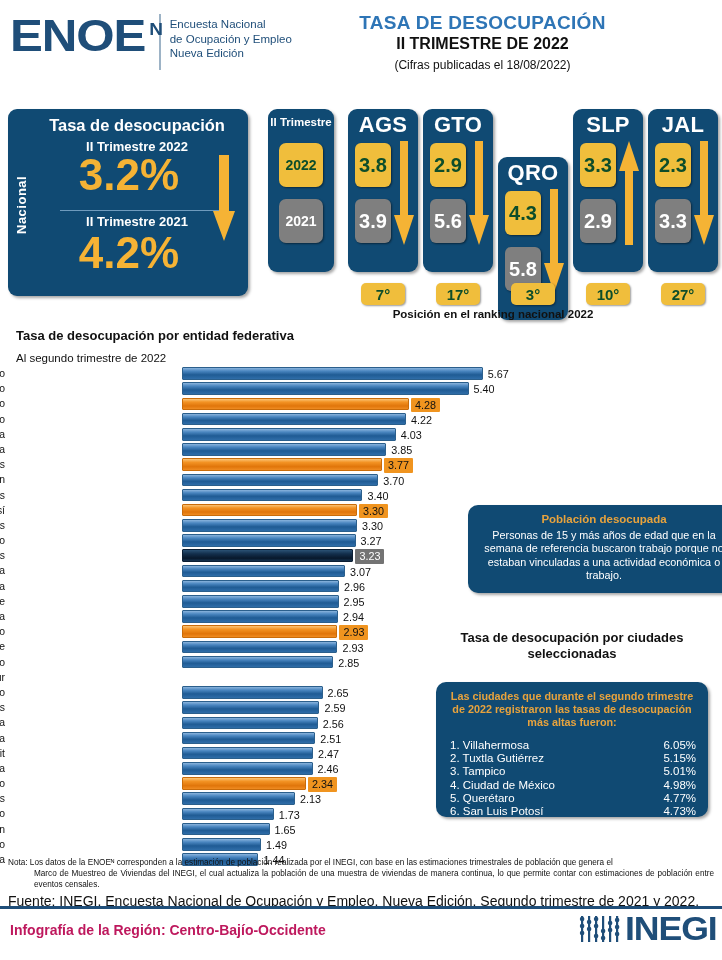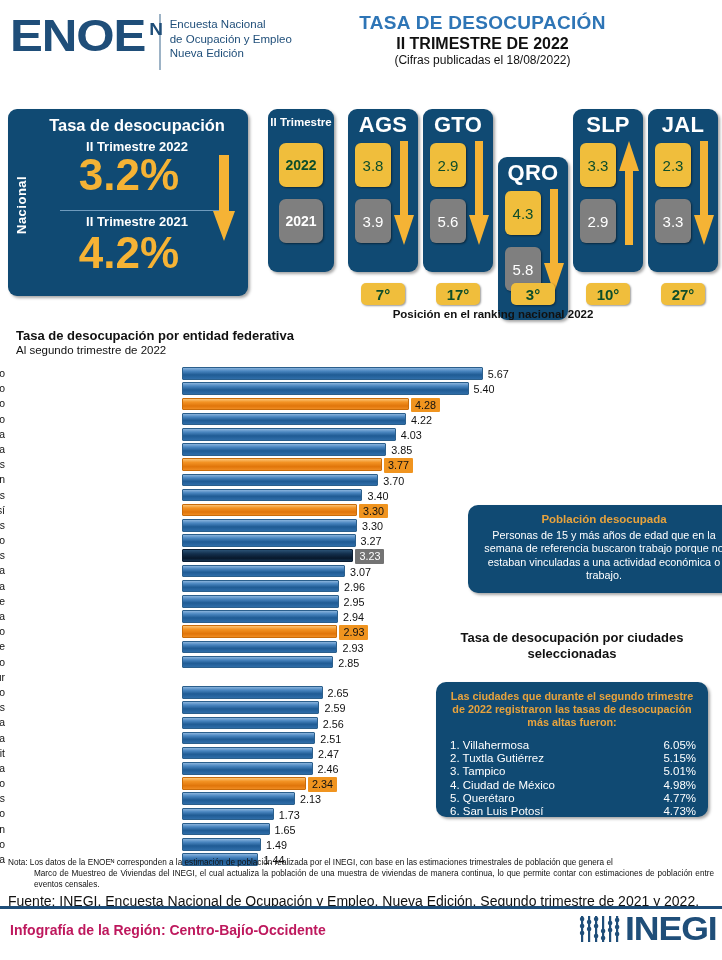--- a/index.html
+++ b/index.html
@@ -12,21 +12,21 @@
   #header{position:absolute;left:0;top:0;width:722px;height:100px;}
   #logo-block{position:absolute;left:10px;top:14px;display:flex;align-items:flex-start;}
   #enoe-word{position:relative;font-family:"Liberation Sans",sans-serif;font-weight:bold;
     font-size:44px;letter-spacing:-1px;color:#1F4E79;line-height:44px;transform:scaleX(1.12);transform-origin:left top;}
   #enoe-sup{position:absolute;right:-15px;top:-6px;font-size:17px;font-weight:bold;color:#1F4E79;}
   #logo-divider{width:2px;height:56px;background:#9db3c6;margin:0 9px 0 28px;}
   #enoe-sub{font-size:11.5px;line-height:14.7px;color:#1F4E79;padding-top:3px;white-space:pre-line;}
   #title-block{position:absolute;left:255px;top:12px;width:455px;text-align:center;}
   #title-main{font-size:19px;font-weight:bold;color:#2E75B6;letter-spacing:.3px;}
   #title-sub{font-size:16px;font-weight:bold;color:#111;margin-top:1px;}
-  #title-note{font-size:12px;color:#111;}
+  #title-note{font-size:12px;color:#111;margin-top:5px;}
 
   
   #panels{position:absolute;left:0;top:105px;width:722px;height:215px;}
   .panel{position:absolute;background:#104A73;border-radius:9px;box-shadow:2px 2px 3px rgba(0,0,0,.35);}
   #national-panel{left:8px;top:4px;width:240px;height:187px;}
   #nat-vertical{position:absolute;left:6px;top:36px;width:18px;height:120px;
     writing-mode:vertical-rl;transform:rotate(180deg);
     color:#fff;font-weight:bold;font-size:13px;text-align:center;letter-spacing:.5px;}
   #nat-title{position:absolute;left:26px;top:7px;width:206px;text-align:center;color:#fff;
     font-weight:bold;font-size:16.5px;}
@@ -47,35 +47,35 @@
   .legend-chip{position:absolute;left:11px;width:44px;height:44px;border-radius:7px;
     display:flex;align-items:center;justify-content:center;font-weight:bold;font-size:14px;
     box-shadow:1px 1px 2px rgba(0,0,0,.45);}
   #chip-2022{top:34px;background:#F0BE3C;color:#0d4d2a;}
   #chip-2021{top:90px;background:#7F7F7F;color:#fff;}
 
   .state-panel{top:4px;width:70px;height:163px;}
   .sp-name{position:absolute;left:0;top:3px;width:70px;text-align:center;color:#fff;
     font-weight:bold;font-size:22px;letter-spacing:.3px;}
   .sp-v22,.sp-v21{position:absolute;left:7px;width:36px;height:44px;border-radius:6px;
-    display:flex;align-items:center;justify-content:center;font-weight:normal;font-size:15px;
+    display:flex;align-items:center;justify-content:center;font-weight:bold;font-size:20px;
     box-shadow:1px 1px 2px rgba(0,0,0,.45);}
   .sp-v22{top:34px;background:#F0BE3C;color:#0d4d2a;}
   .sp-v21{top:90px;background:#7F7F7F;color:#fff;}
   .sp-arrow{position:absolute;left:46px;top:32px;width:20px;height:104px;}
   .rank-badge{position:absolute;top:178px;width:44px;height:22px;border-radius:5px;
     background:#F0BE3C;color:#0d4d2a;font-weight:bold;font-size:15px;
     display:flex;align-items:center;justify-content:center;box-shadow:1px 1px 2px rgba(0,0,0,.4);}
   #rank-caption{position:absolute;left:268px;top:203px;width:450px;text-align:center;
     font-size:11.5px;font-weight:bold;color:#111;}
 
   
   #chart-head{position:absolute;left:16px;top:328px;}
   #chart-title{font-size:13px;font-weight:bold;color:#111;}
-  #chart-subtitle{font-size:11.5px;color:#111;margin-top:1px;}
+  #chart-subtitle{font-size:11.5px;color:#111;margin-top:9px;}
   #chart{position:absolute;left:0;top:366px;width:500px;}
   .row{position:relative;height:15.2px;}
   .row-label{position:absolute;right:495px;top:0;width:420px;text-align:right;
     font-size:10.4px;color:#111;line-height:15.2px;white-space:nowrap;}
   .row-track{position:absolute;left:182px;top:1.2px;height:12.6px;width:313px;}
   .bar{position:absolute;left:0;top:0;height:12.6px;border-radius:1px;}
   .bar.blue{background:linear-gradient(to bottom,#8ab4dd 0%,#4a86c0 28%,#1f5b94 62%,#2f6da8 100%);
     border:1px solid #2b5f8c;box-sizing:border-box;}
   .bar.orange{background:linear-gradient(to bottom,#fbc476 0%,#f39324 30%,#e0750a 70%,#f08c22 100%);
     border:1px solid #c96c0a;box-sizing:border-box;}

